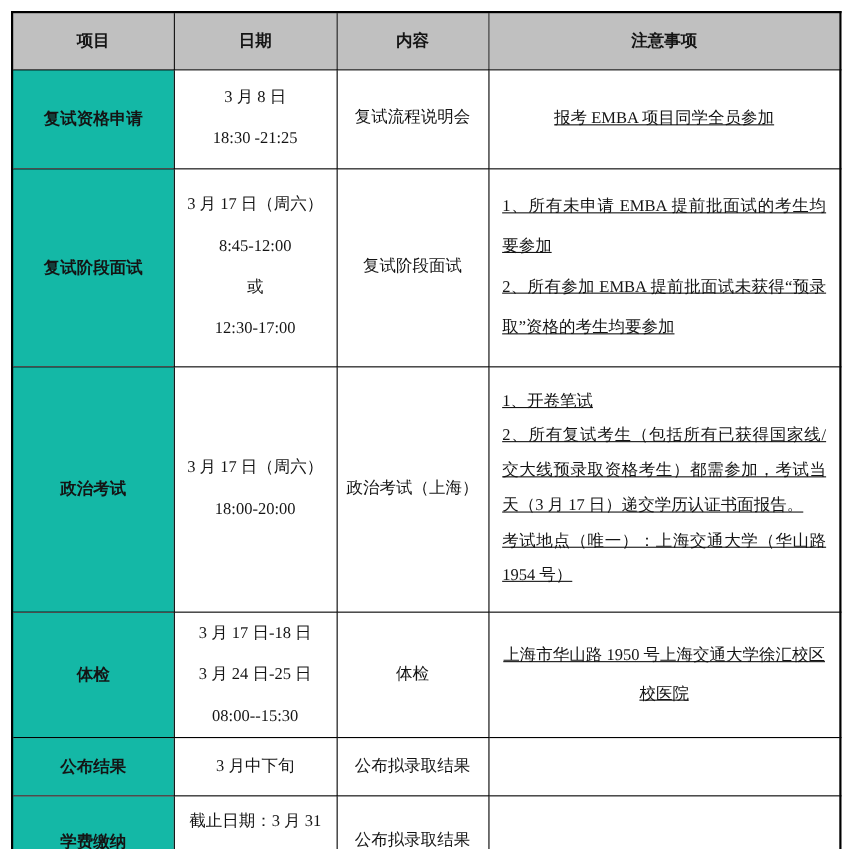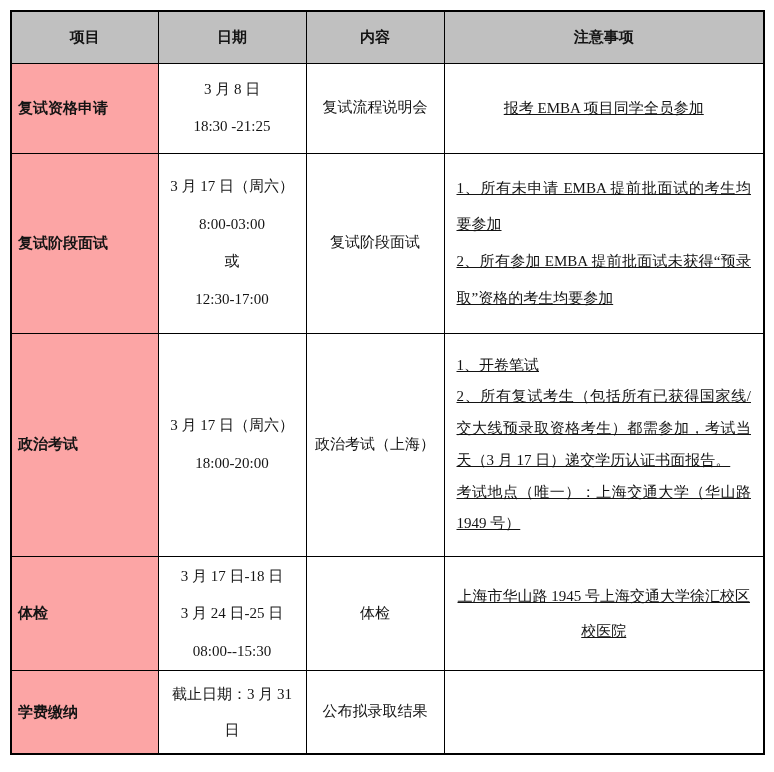--- a/index.html
+++ b/index.html
@@ -44,22 +44,23 @@
   tbody tr.r5 { height: 53px; }
   tbody tr.r6 { height: 83px; }
 
   th {
     background: #c0c0c0;
     font-weight: bold;
     text-align: center;
     font-size: 15px;
   }
   td.item-cell {
-    background: #fca5a5;
+    background: #14b8a6;
     font-weight: bold;
+    text-align: center;
   }
   td.date-cell, td.content-cell {
     text-align: center;
   }
   td.notes-cell { text-align: center; text-decoration: underline; }
   td.notes-cell.align-left {
     text-align: justify;
     padding: 16px 12px;
   }
   .ln { line-height: 2.5; }
@@ -98,21 +99,21 @@
             <div class="ln">复试流程说明会</div>
           </td>
           <td class="notes-cell">
             <div class="ln">报考 EMBA 项目同学全员参加</div>
           </td>
         </tr>
         <tr class="r2">
           <td class="item-cell">复试阶段面试</td>
           <td class="date-cell">
             <div class="ln">3 月 17 日（周六）</div>
-            <div class="ln">8:00-03:00</div>
+            <div class="ln">8:45-12:00</div>
             <div class="ln">或</div>
             <div class="ln">12:30-17:00</div>
           </td>
           <td class="content-cell">
             <div class="ln">复试阶段面试</div>
           </td>
           <td class="notes-cell align-left">
             <div class="ln">1、所有未申请 EMBA 提前批面试的考生均要参加</div>
             <div class="ln">2、所有参加 EMBA 提前批面试未获得“预录取”资格的考生均要参加</div>
           </td>
@@ -122,36 +123,46 @@
           <td class="date-cell">
             <div class="ln">3 月 17 日（周六）</div>
             <div class="ln">18:00-20:00</div>
           </td>
           <td class="content-cell">
             <div class="ln">政治考试（上海）</div>
           </td>
           <td class="notes-cell align-left">
             <div class="ln">1、开卷笔试</div>
             <div class="ln">2、所有复试考生（包括所有已获得国家线/交大线预录取资格考生）都需参加，考试当天（3 月 17 日）递交学历认证书面报告。</div>
-            <div class="ln">考试地点（唯一）：上海交通大学（华山路 1949 号）</div>
+            <div class="ln">考试地点（唯一）：上海交通大学（华山路 1954 号）</div>
           </td>
         </tr>
         <tr class="r4">
           <td class="item-cell">体检</td>
           <td class="date-cell">
             <div class="ln">3 月 17 日-18 日</div>
             <div class="ln">3 月 24 日-25 日</div>
             <div class="ln">08:00--15:30</div>
           </td>
           <td class="content-cell">
             <div class="ln">体检</div>
           </td>
           <td class="notes-cell">
-            <div class="ln">上海市华山路 1945 号上海交通大学徐汇校区校医院</div>
+            <div class="ln">上海市华山路 1950 号上海交通大学徐汇校区校医院</div>
           </td>
+        </tr>
+        <tr class="r5">
+          <td class="item-cell">公布结果</td>
+          <td class="date-cell">
+            <div class="ln">3 月中下旬</div>
+          </td>
+          <td class="content-cell">
+            <div class="ln">公布拟录取结果</div>
+          </td>
+          <td class="notes-cell align-left"></td>
         </tr>
         <tr class="r6">
           <td class="item-cell">学费缴纳</td>
           <td class="date-cell">
             <div class="ln">截止日期：3 月 31 日</div>
           </td>
           <td class="content-cell">
             <div class="ln">公布拟录取结果</div>
           </td>
           <td class="notes-cell align-left"></td>

